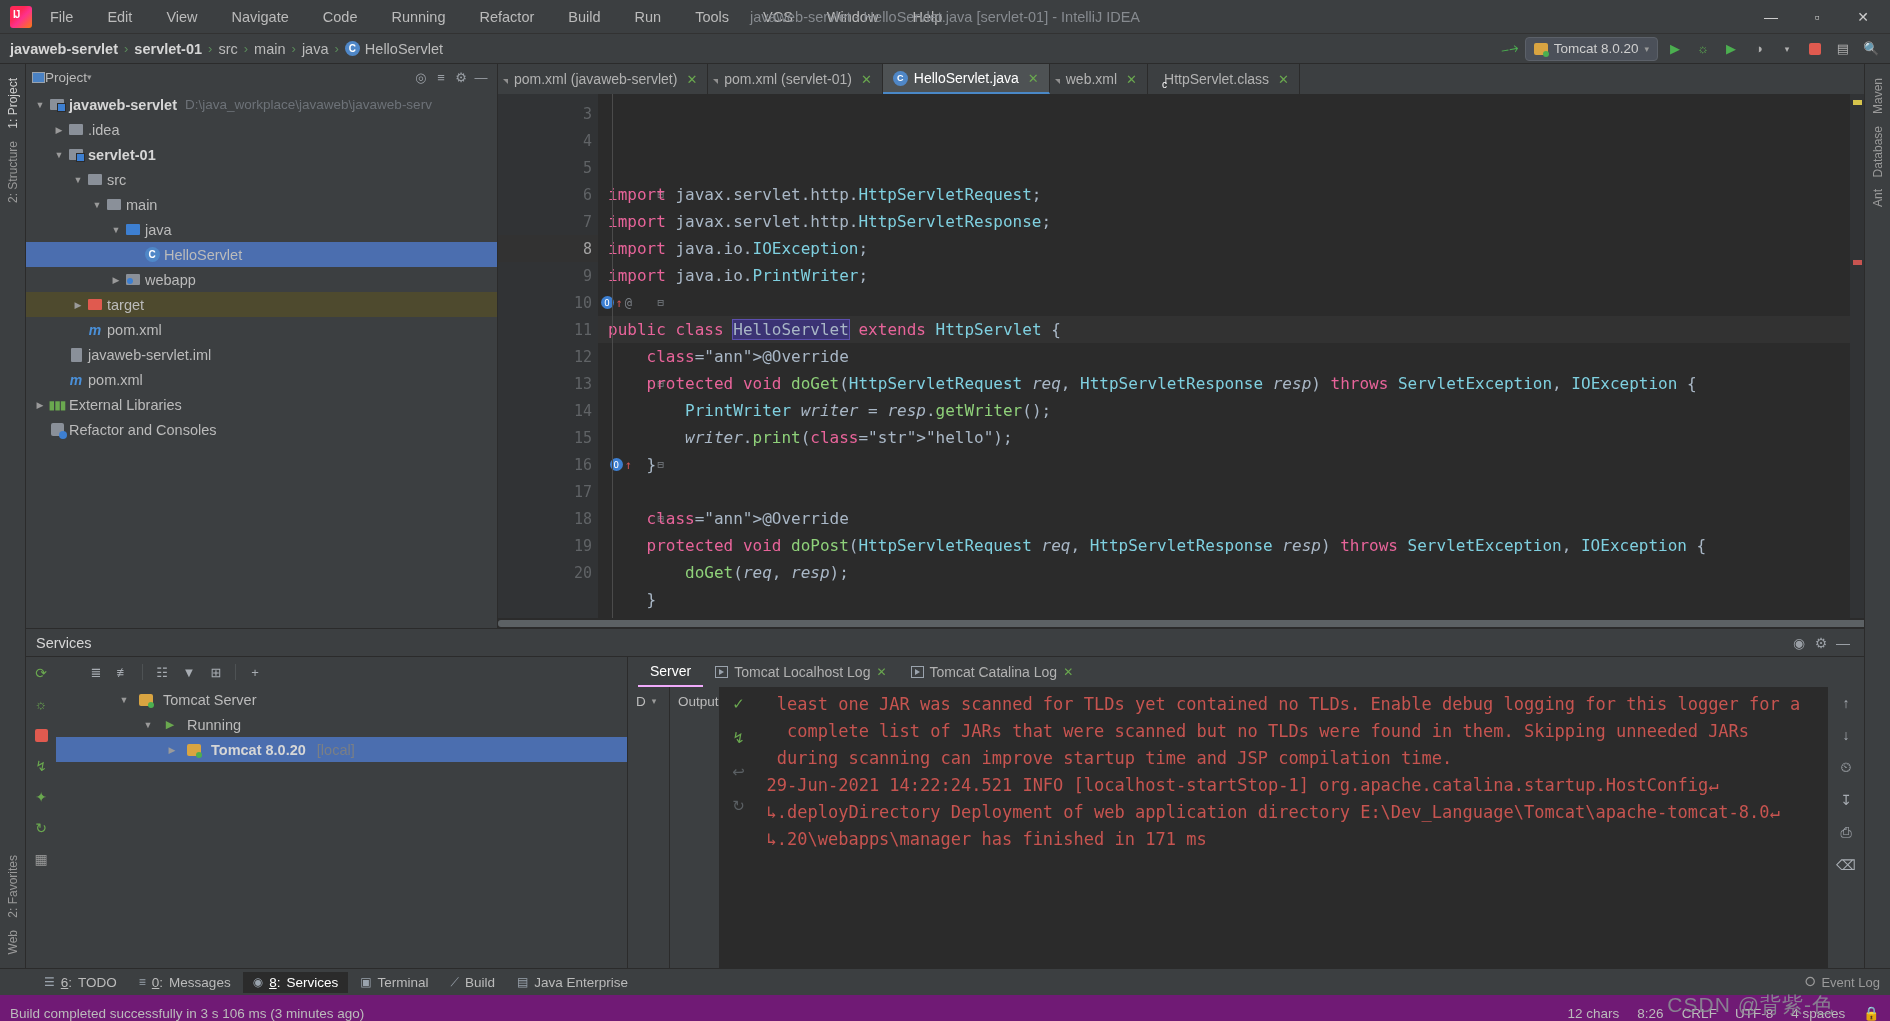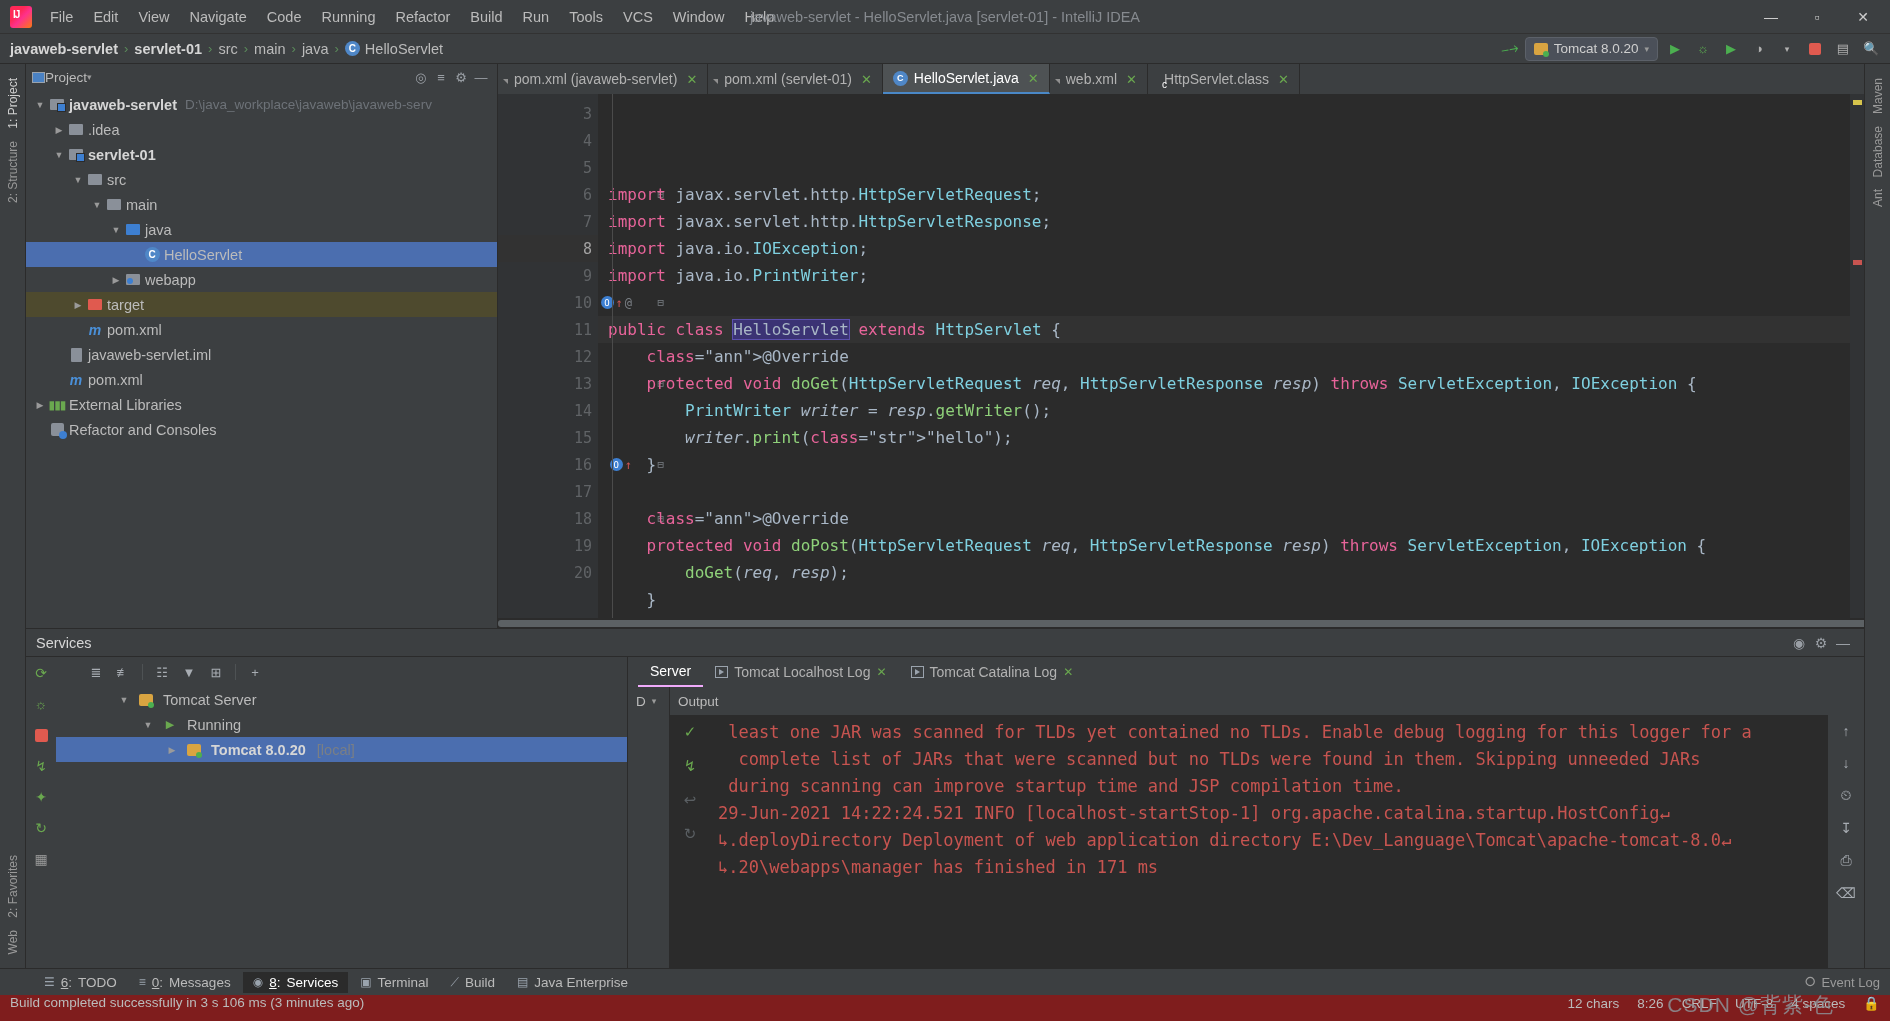--- a/index.html
+++ b/index.html
@@ -13,21 +13,21 @@
   .app { position:relative; width:1890px; height:1021px; background:#3c3f41; display:flex; flex-direction:column; }
 
   
   .titlebar {
     height:34px; background:#3c3f41; display:flex; align-items:center;
     border-bottom:1px solid #323232; position:relative; flex:0 0 34px;
   }
   .ij-logo { width:22px; height:22px; margin:0 8px 0 10px; position:relative; border-radius:3px;
     background:linear-gradient(135deg,#fe2857 0%,#fe2857 35%,#ff318c 55%,#f97a12 100%); }
   .ij-logo:after { content:"IJ"; position:absolute; left:3px; top:3px; font-size:10px; font-weight:bold; color:#fff; letter-spacing:-1px; }
-  .menu { display:flex; align-items:center; gap:0px; }
+  .menu { display:flex; align-items:center; gap:14px; }
   .menu-item { padding:4px 10px; font-size:14.5px; color:#bbbbbb; white-space:nowrap; }
   .win-title { position:absolute; left:0; right:0; text-align:center; font-size:14.5px; color:#868a8f; pointer-events:none; }
   .win-buttons { margin-left:auto; display:flex; align-items:center; gap:0; padding-right:4px; z-index:3; }
   .wbtn { width:46px; height:32px; display:flex; align-items:center; justify-content:center; color:#cccccc; font-size:14px; }
 
   
   .navbar {
     height:30px; background:#3c3f41; display:flex; align-items:center;
     padding-left:10px; flex:0 0 30px; position:relative; border-bottom:1px solid #2b2b2b;
   }
@@ -173,21 +173,21 @@
   .cons-rail { width:36px; background:#3c3f41; flex:0 0 36px; display:flex; flex-direction:column; align-items:center; padding-top:8px; gap:16px; }
   .cr-ico { font-size:14px; color:#a8adb3; }
 
   
   .toolwin-bar { height:27px; background:#3c3f41; display:flex; align-items:center; padding-left:34px; gap:2px; border-top:1px solid #2b2b2b; flex:0 0 27px; position:relative; }
   .twb { display:flex; align-items:center; gap:6px; padding:3px 10px; font-size:13.5px; color:#bbbbbb; }
   .twb.active { background:#2b2b2b; color:#ffffff; }
   .twb u { text-decoration:underline; }
   .twb-right { margin-left:auto; display:flex; align-items:center; gap:6px; padding-right:10px; font-size:13px; color:#9a9a9a; }
 
-  .statusbar { height:26px; background:#7f1d1d; display:flex; align-items:flex-start; padding:0 10px; font-size:13.5px; color:#bbbbbb; flex:0 0 26px; position:relative; }
+  .statusbar { height:26px; background:#701a75; display:flex; align-items:flex-end; padding:0 10px; font-size:13.5px; color:#bbbbbb; flex:0 0 26px; position:relative; }
   .sb-right { margin-left:auto; display:flex; align-items:center; gap:18px; color:#bbbbbb; }
   .watermark { position:absolute; right:56px; bottom:2px; font-size:21px; color:#8d9196; opacity:.85; letter-spacing:1px; }
 </style>
 </head>
 <body>
 
 <div class="app">
 
   <div class="titlebar">
     <div class="ij-logo"></div>
@@ -524,21 +524,21 @@
                   <span class="sx">✕</span>
                 </div>
               </div>
             <div class="console-wrap">
               <div class="cons-gutter">
                 <div class="cons-head">
                   <span>D</span>
                   <span class="cchev">▾</span>
                 </div>
               </div>
-              <div style="flex:1; display:flex; flex-direction:column; min-width:0;">
+              <div style="flex:1; display:flex; flex-direction:row; min-width:0;">
                 <div class="cons-head">
                   <span>Output</span>
                 </div>
                 <div style="flex:1; display:flex; min-height:0;">
                   <div class="cons-side">
                     <span class="cs-ico">✓</span>
                     <span class="cs-ico">↯</span>
                     <span class="cs-ico dim">↩</span>
                     <span class="cs-ico dim">↻</span>
                   </div>

